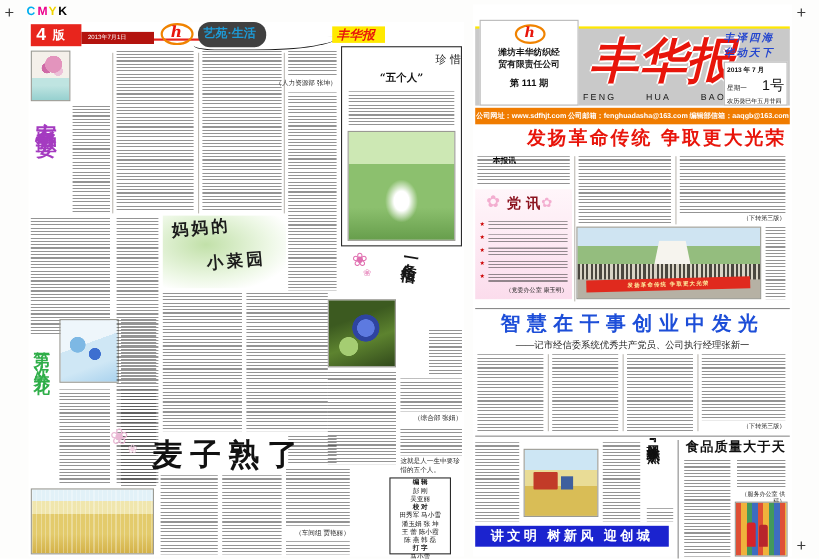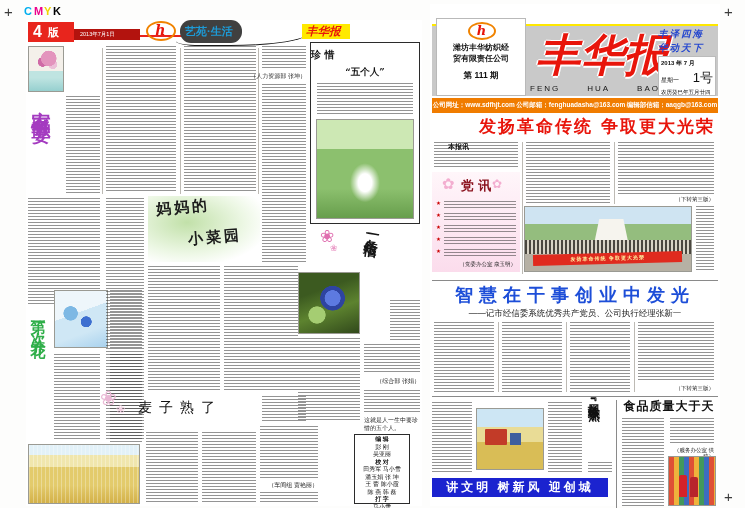--- a/index.html
+++ b/index.html
@@ -86,21 +86,21 @@
     </div>
     <div class="sim" style="left:122px;top:246px;width:72px;height:126px;"></div>
     <div class="sim" style="left:198px;top:246px;width:74px;height:126px;"></div>
 
     <div class="sim" style="left:236px;top:26px;width:44px;height:24px;"></div>
     <div class="byl" style="left:222px;top:53px;width:58px;">（人力资源部 张坤）</div>
     <div class="sim" style="left:236px;top:64px;width:44px;height:180px;"></div>
     <div class="sim" style="left:236px;top:376px;width:44px;height:26px;"></div>
 
     <div style="position:absolute;left:284px;top:22px;width:110px;height:182px;border:1px solid #2b2b2b;box-sizing:border-box;background:#fff;">
-      <div class="t serif" style="left:0;top:7px;width:108px;text-align:left;font-size:10px;font-weight:bold;color:#111;">珍 惜</div>
+      <div class="t serif" style="left:0;top:7px;width:108px;text-align:right;font-size:10px;font-weight:normal;color:#111;">珍 惜</div>
       <div class="t serif" style="left:0;top:24px;width:108px;text-align:center;font-size:9.5px;font-weight:bold;color:#111;">“五个人”</div>
       <div class="sim" style="left:6px;top:40px;width:96px;height:32px;"></div>
       <div class="ph ph-girl" style="left:5px;top:76px;width:98px;height:100px;"></div>
     </div>
 
     <span class="t" style="left:294px;top:208px;font-size:17px;color:#e06fb0;">❀</span>
     <span class="t" style="left:304px;top:224px;font-size:9px;color:#eb9cc8;">❀</span>
     <div class="t vt serif" style="left:336px;top:206px;height:70px;font-size:14px;font-weight:bold;color:#161616;letter-spacing:2px;transform:rotate(9deg);">一条短信</div>
     <div class="sim" style="left:364px;top:280px;width:30px;height:40px;"></div>
     <div class="ph ph-morning" style="left:272px;top:252px;width:62px;height:62px;"></div>
@@ -118,21 +118,21 @@
       <div>田秀军 马小雪</div>
       <div>潘玉娟 张 坤</div>
       <div>王 蕾 陈小霞</div>
       <div>陈 燕 韩 磊</div>
       <div style="font-weight:bold;">打 字</div>
       <div>马小雪</div>
     </div>
 
     <span class="t" style="left:74px;top:368px;font-size:20px;color:#e9b7d4;">❀</span>
     <span class="t" style="left:90px;top:384px;font-size:11px;color:#f2cfe2;">❀</span>
-    <div class="t serif" style="left:112px;top:380px;font-size:14px;font-weight:normal;color:#111;letter-spacing:7px;">麦子熟了</div>
+    <div class="t serif" style="left:112px;top:380px;font-size:28px;font-weight:bold;color:#111;letter-spacing:7px;">麦子熟了</div>
     <div class="sim" style="left:120px;top:412px;width:52px;height:72px;"></div>
     <div class="sim" style="left:176px;top:412px;width:54px;height:72px;"></div>
     <div class="sim" style="left:234px;top:406px;width:58px;height:52px;"></div>
     <div class="byl" style="left:232px;top:462px;width:60px;">（车间组 贾艳丽）</div>
     <div class="sim" style="left:234px;top:472px;width:58px;height:12px;"></div>
   </div>
 
   <div class="pg" style="left:430px;top:4px;width:290px;height:502px;">
 
     <div style="position:absolute;left:2px;top:20px;width:286px;height:2.5px;background:#ffe800;"></div>

